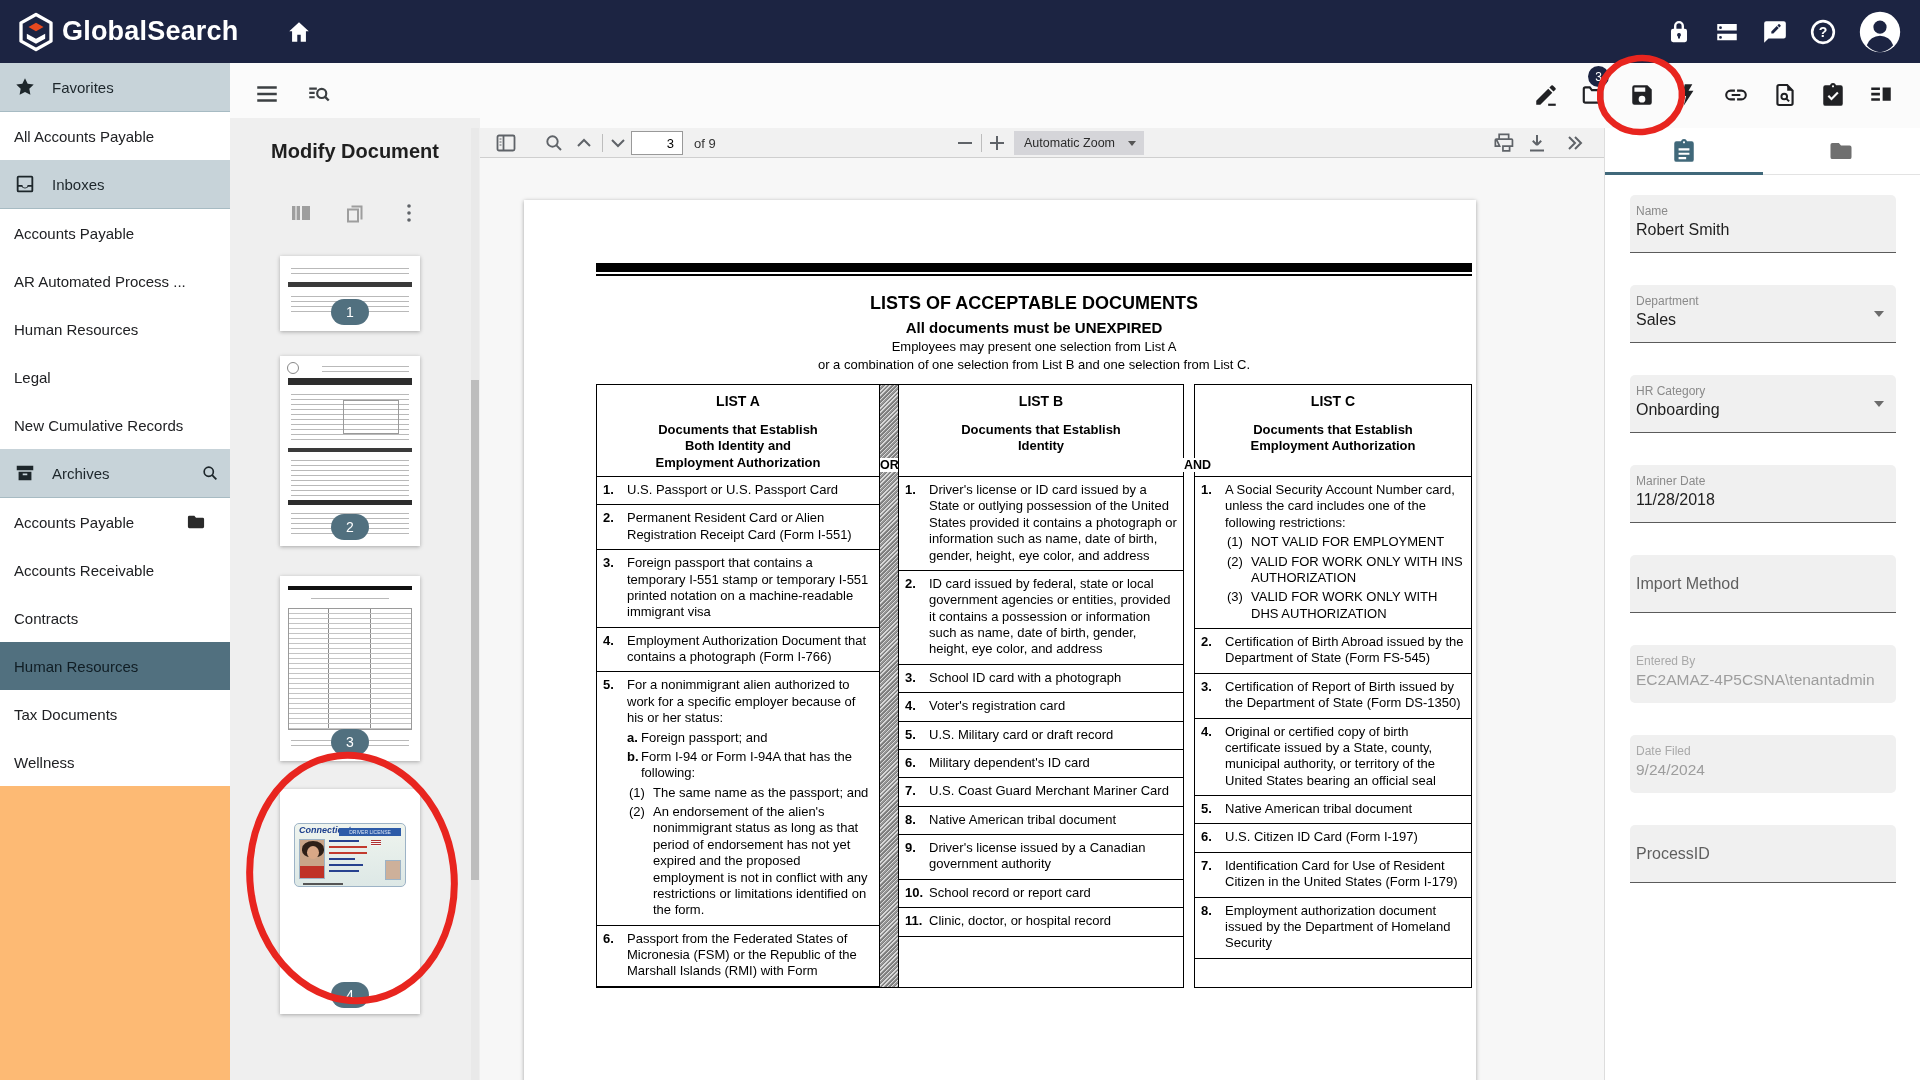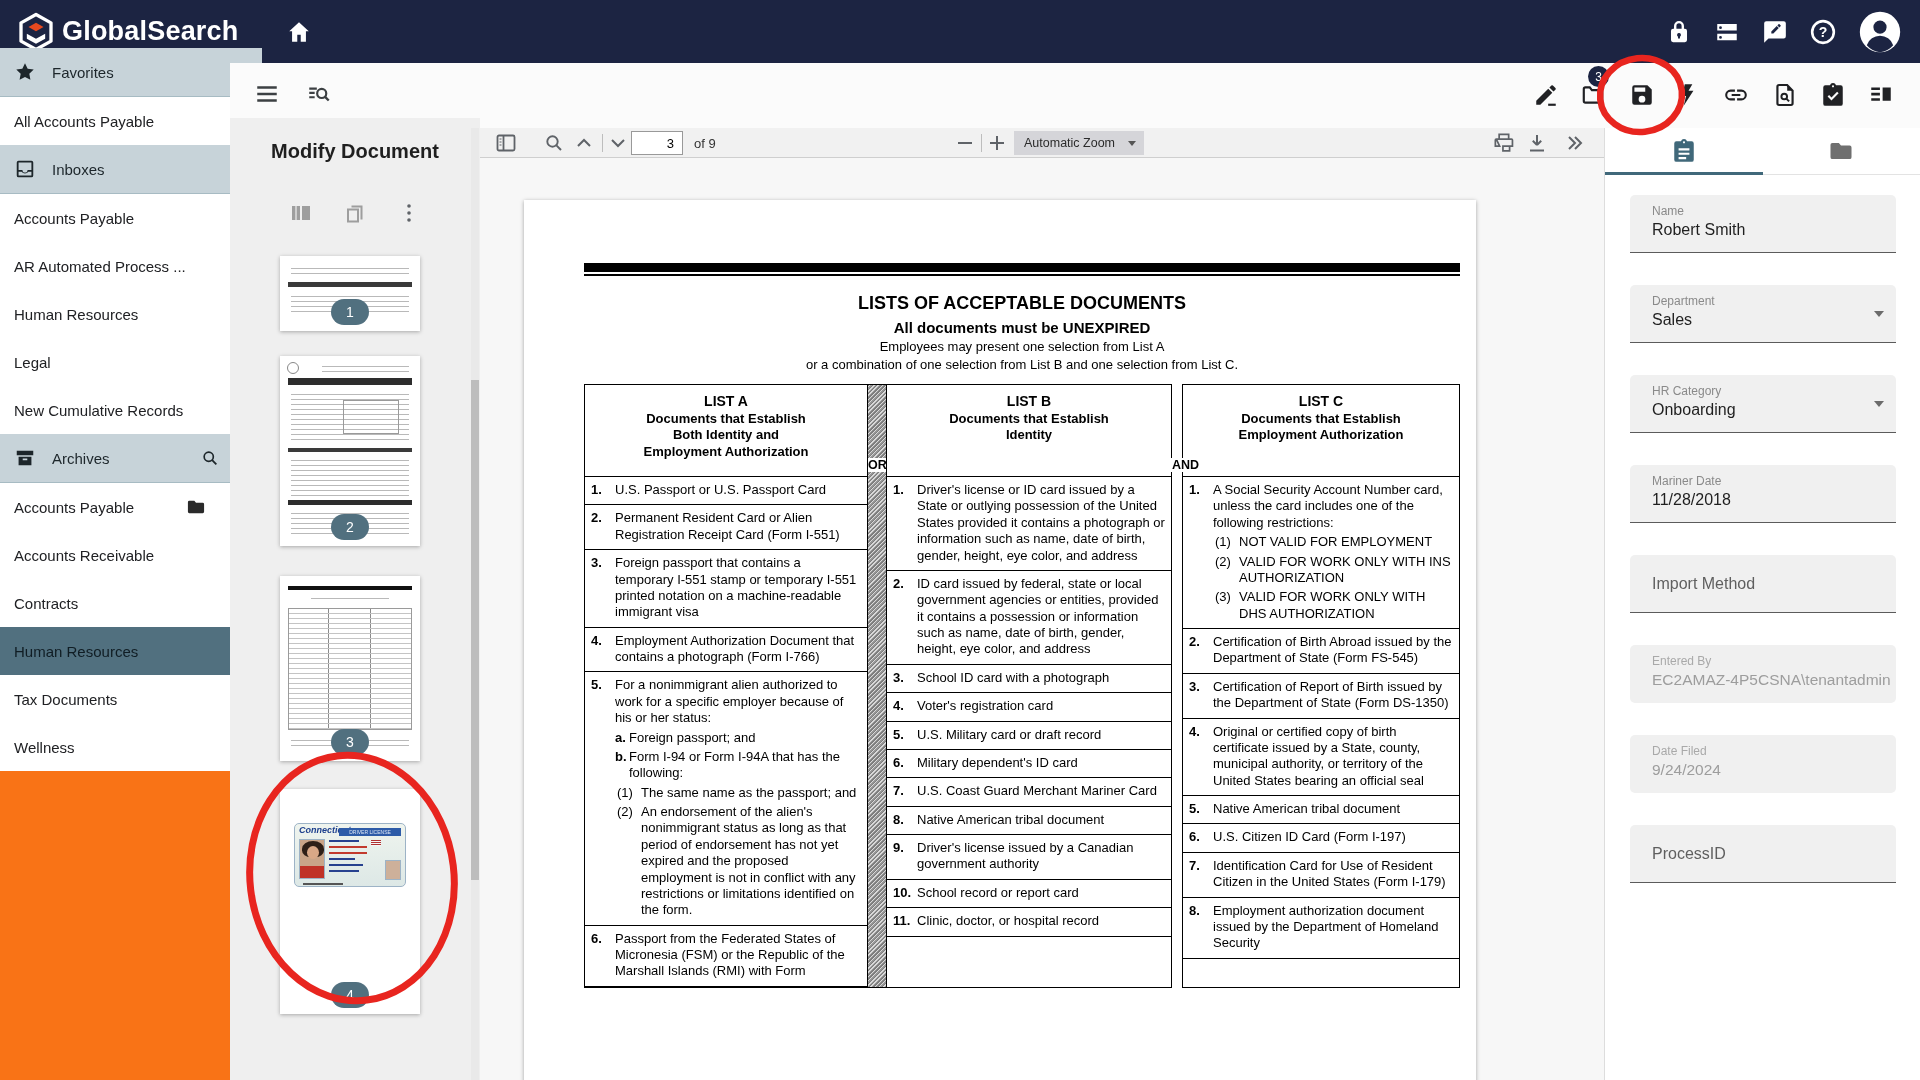--- a/index.html
+++ b/index.html
@@ -13,21 +13,21 @@
   .brand { display:flex; align-items:center; margin-left:16px; }
   .brand svg { width:40px; height:40px; }
   .brand-name { color:#fff; font-size:27px; font-weight:bold; letter-spacing:.2px; margin-left:6px; }
   .home-btn { margin-left:48px; cursor:pointer; }
   .top-icons { position:absolute; right:0; top:0; height:63px; display:flex; align-items:center; }
   .tico { width:26px; height:26px; margin-right:22px; cursor:pointer; }
   .tico svg { width:100%; height:100%; }
   .avatar { width:44px; height:44px; margin-right:18px; }
 
   
-  .sidebar { position:absolute; left:0; top:48px; width:262px; bottom:0; background:#f97316; }
+  .sidebar { position:absolute; left:0; top:63px; width:262px; bottom:0; background:#fdba74; }
   .sb-head { height:49px; background:#c7d3d9; border-bottom:1px solid #a7bbc3;
     display:flex; align-items:center; padding:0 14px; cursor:pointer; }
   .sb-head .sb-ic { width:22px; height:22px; margin-right:16px; flex:none; }
   .sb-head .lbl { font-size:15px; color:#1d262b; flex:1; }
   .sb-head .mini { width:20px; height:20px; flex:none; margin-left:8px; cursor:pointer; }
   .sb-item { height:48px; display:flex; align-items:center; padding:0 10px 0 14px;
     background:#fff; cursor:pointer; }
   .sb-item .lbl { font-size:15px; color:#202124; flex:1; white-space:nowrap; overflow:hidden; }
   .sb-item.sel { background:#51707f; }
   .sb-item.sel .lbl { color:#101d24; }
@@ -96,33 +96,33 @@
   .page-of { position:absolute; left:214px; top:8px; font-size:13px; color:#333; }
   .zoom-select { position:absolute; left:534px; top:3px; width:130px; height:24px; background:#d5d5d9;
     font-size:12.5px; color:#2b2b2b; display:flex; align-items:center; padding-left:10px; cursor:pointer; }
   .zoom-select .caret { position:absolute; right:8px; top:10px; width:0; height:0;
     border-left:4px solid transparent; border-right:4px solid transparent; border-top:5px solid #555; }
   .pdf-area { position:absolute; left:0; top:30px; right:0; bottom:0; background:#f7f7f7; }
   .page { position:absolute; left:44px; top:42px; width:952px; height:1000px; background:#fff;
     box-shadow:0 1px 4px rgba(0,0,0,.35); }
 
   
-  .doc { position:absolute; left:60px; top:63px; width:876px; color:#000; }
+  .doc { position:absolute; left:72px; top:63px; width:876px; color:#000; }
   .doc-rule { height:13px; background:linear-gradient(#000 0 9px, #fff 9px 11px, #000 11px 13px); }
   .doc-title { text-align:center; font-size:18px; font-weight:bold; margin-top:17px; }
   .doc-sub { text-align:center; font-size:15px; font-weight:bold; margin-top:5px; }
   .doc-intro { text-align:center; font-size:13px; margin-top:3px; }
   .doc-intro.first { }
   .doc-table { position:relative; display:grid; grid-template-columns:284px 18px 286px 10px 278px; margin-top:12px; }
   .dcol { border:1px solid #000; background:#fff; }
   .hatch { background:repeating-linear-gradient(135deg,#7d7d7d 0 1px,#d9d9d9 1px 2px,#969696 2px 3px);
     border-top:1px solid #000; border-bottom:1px solid #000; }
   .gapcol { background:#fff; }
   .col-head { min-height:92px; border-bottom:1px solid #000; text-align:center; padding:8px 4px 4px; }
-  .col-head .t { font-size:14px; font-weight:bold; margin-bottom:2px; }
+  .col-head .t { font-size:14px; font-weight:bold; margin-bottom:13px; }
   .col-head .h { font-size:13px; font-weight:bold; line-height:1.25; }
   .connector { position:absolute; top:74px; font-size:12.5px; font-weight:bold; background:#fff; padding:0 2px; z-index:2; }
   .connector.or { left:284px; width:18px; text-align:center; padding:0; }
   .connector.and { left:586px; }
   .doc-item { position:relative; border-bottom:1px solid #000; padding:5px 5px 6px 30px; font-size:13px; line-height:1.26; }
   .doc-item .num { position:absolute; left:6px; top:5px; font-weight:bold; }
   .doc-item.boxed { padding:9px 8px; text-align:center; font-weight:bold; font-size:13.5px; }
   .sub { position:relative; margin-top:3px; }
   .sub.l1 { padding-left:14px; }
   .sub.l1 .snum { position:absolute; left:0; top:0; font-weight:bold; }
@@ -131,21 +131,21 @@
 
   
   .right-panel { position:absolute; left:1604px; top:128px; right:0; bottom:0; background:#fff;
     border-left:1px solid #ddd; }
   .tabs { position:relative; height:47px; border-bottom:1px solid #e3e3e3; display:flex; }
   .tab { flex:1; display:flex; align-items:center; justify-content:center; cursor:pointer; }
   .tab svg { width:26px; height:26px; }
   .tab-underline { position:absolute; left:0; bottom:-1px; width:158px; height:3px; background:#40687a; }
   .fields { padding:20px 10px 0 25px; }
   .field { position:relative; width:266px; height:58px; margin-bottom:32px; background:#f0f0f0;
-    border-radius:5px 5px 0 0; border-bottom:1px solid #5b5b5b; padding:9px 22px 0; cursor:text; }
+    border-radius:5px 5px 0 0; border-bottom:1px solid #5b5b5b; padding:9px 6px 0; cursor:text; }
   .field .flabel { font-size:12px; color:#8a8a8a; }
   .field .fvalue { font-size:16px; color:#1f1f1f; margin-top:3px; white-space:nowrap; }
   .field.select { cursor:pointer; }
   .field.select .caret { position:absolute; right:12px; top:26px; width:0; height:0;
     border-left:5px solid transparent; border-right:5px solid transparent; border-top:6px solid #6b6b6b; }
   .field.empty { display:flex; align-items:center; padding-top:0; }
   .field.empty .flabel { font-size:16px; color:#5f5f5f; }
   .field.disabled { border-bottom:none; border-radius:5px; cursor:default; }
   .field.disabled .flabel { color:#a9a9a9; }
   .field.disabled .fvalue { color:#9d9d9d; font-size:15.5px; }

